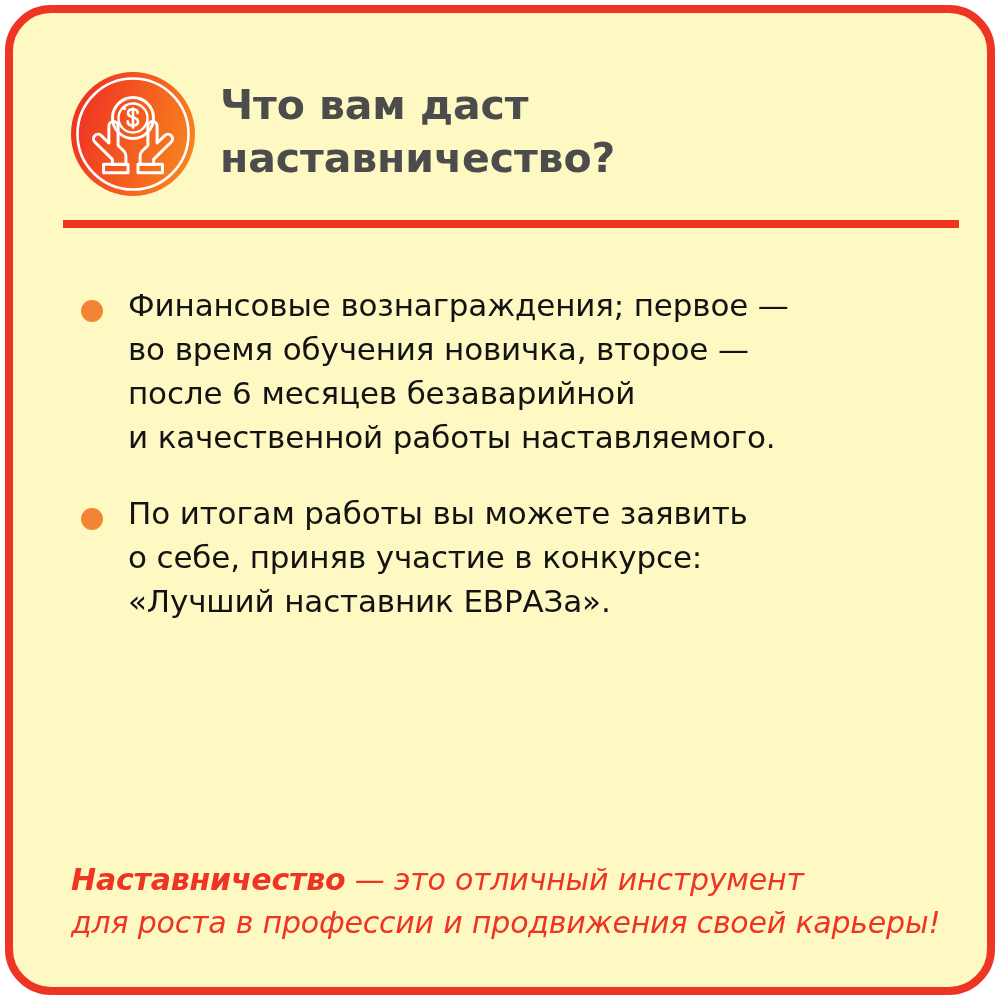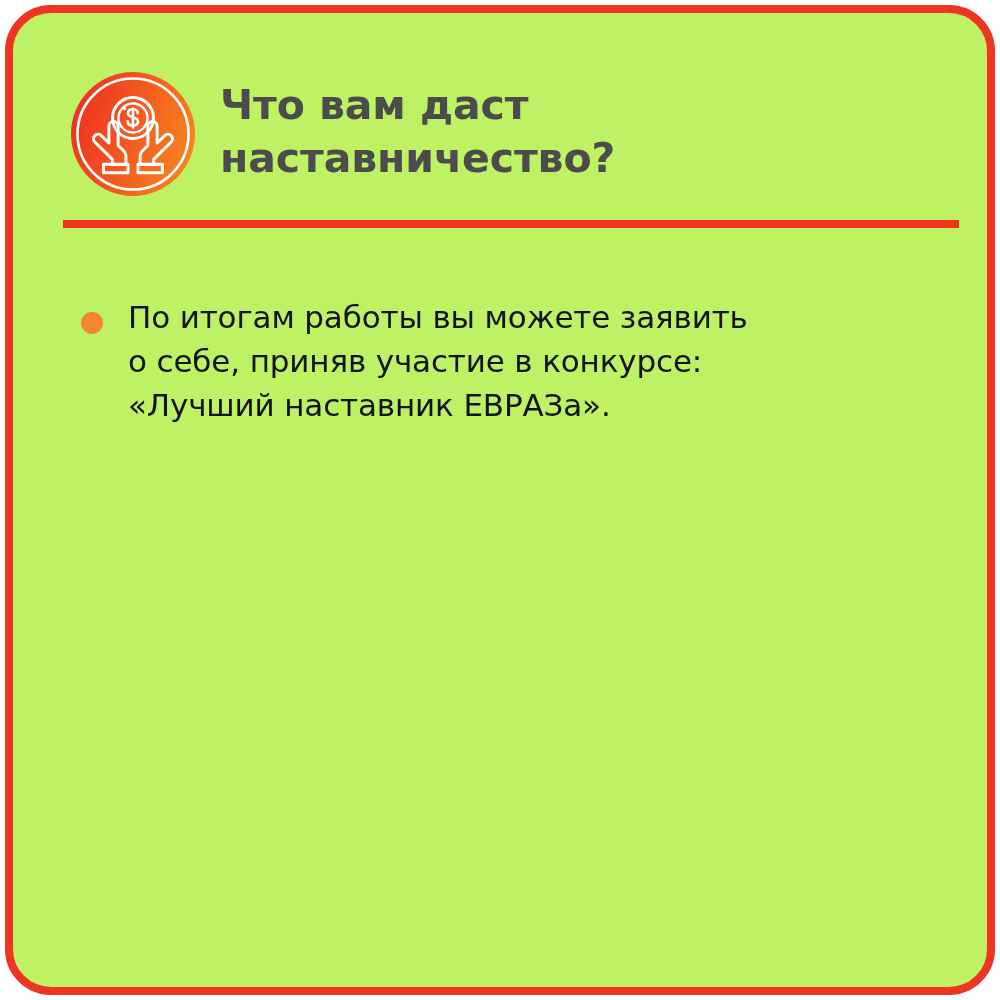--- a/index.html
+++ b/index.html
@@ -15,21 +15,21 @@
   }
 
   
   #card {
     position: absolute;
     left: 5px;
     top: 5px;
     width: 990px;
     height: 990px;
     box-sizing: border-box;
-    background: #bef264;
+    background: #fef9c3;
     border: 8px solid #ee3524;
     border-radius: 46px;
   }
 
   
   #header {
     position: absolute;
     left: 56px;
     top: 53px;
     width: 880px;
@@ -153,25 +153,34 @@
     </div>
 
     <div id="title">Что вам даст
 наставничество?</div>
   </div>
 
   <div id="divider"></div>
 
   <div id="bullet-list">
 
+    <div class="bullet-item">
+      <span class="bullet-dot"></span>
+      <div class="bullet-text">Финансовые вознаграждения; первое —
+во время обучения новичка, второе —
+после 6 месяцев безаварийной
+и качественной работы наставляемого.</div>
+    </div>
 
 
     <div class="bullet-item">
       <span class="bullet-dot"></span>
       <div class="bullet-text">По итогам работы вы можете заявить
 о себе, приняв участие в конкурсе:
 «Лучший наставник ЕВРАЗа».</div>
     </div>
 
   </div>
 
+  <div id="footer"><span id="footer-lead">Наставничество</span><span id="footer-rest"> — это отличный инструмент
+для роста в профессии и продвижения своей карьеры!</span></div>
 
 </div>
 
 </body></html>

